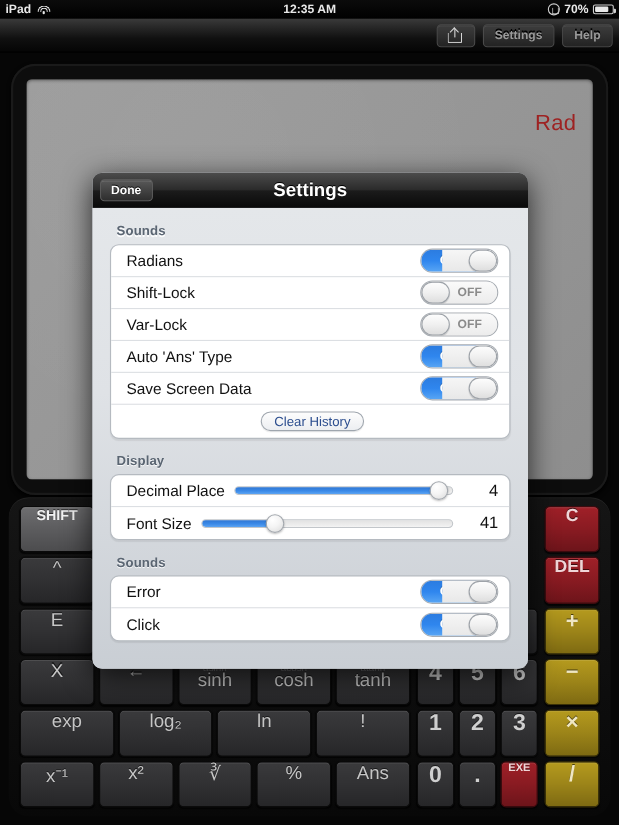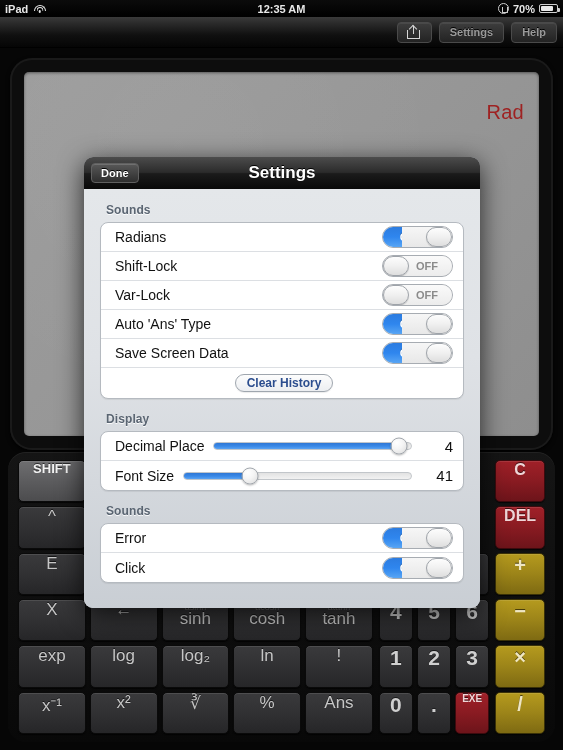--- a/index.html
+++ b/index.html
@@ -217,21 +217,21 @@
   .switch.on .knob { right:0; }
   .switch.off .knob { left:0; }
   .switch.off { background:linear-gradient(to bottom,#e6e6e6,#d8d8d8); }
   .switch.on .offbg { background:linear-gradient(to bottom,#f6f6f6,#e8e8e8); }
 
   
   .btn-row { height:30px; display:flex; align-items:center; justify-content:center; }
   .clear-btn {
     padding:1px 11px; border-radius:9px; border:1px solid #9fa6ae;
     background:linear-gradient(to bottom,#fdfdfd,#eceef1);
-    color:#2b4d8e; font-size:12px; font-weight:bold;
+    color:#2b4d8e; font-size:12px; font-weight:normal;
     box-shadow:0 1px 1px rgba(0,0,0,.08);
   }
 
   
   .slider-wrap { flex:1; display:flex; align-items:center; padding:0 9px 0 9px; }
   .track {
     position:relative; height:8px; flex:1;
     background:linear-gradient(to bottom,#e2e2e2,#f2f2f2);
     border:1px solid #c2c6ca; border-radius:4px;
   }
@@ -362,23 +362,20 @@
             <div class="key  has-sup">
               <span class="sup">atanh</span>
               <span>tanh</span>
             </div>
           </div>
           <div class="krow">
             <div class="key ">
               <span>exp</span>
             </div>
             <div class="key ">
-              <span>log</span>
-            </div>
-            <div class="key ">
               <span>log₂</span>
             </div>
             <div class="key ">
               <span>ln</span>
             </div>
             <div class="key ">
               <span>!</span>
             </div>
           </div>
           <div class="krow">

